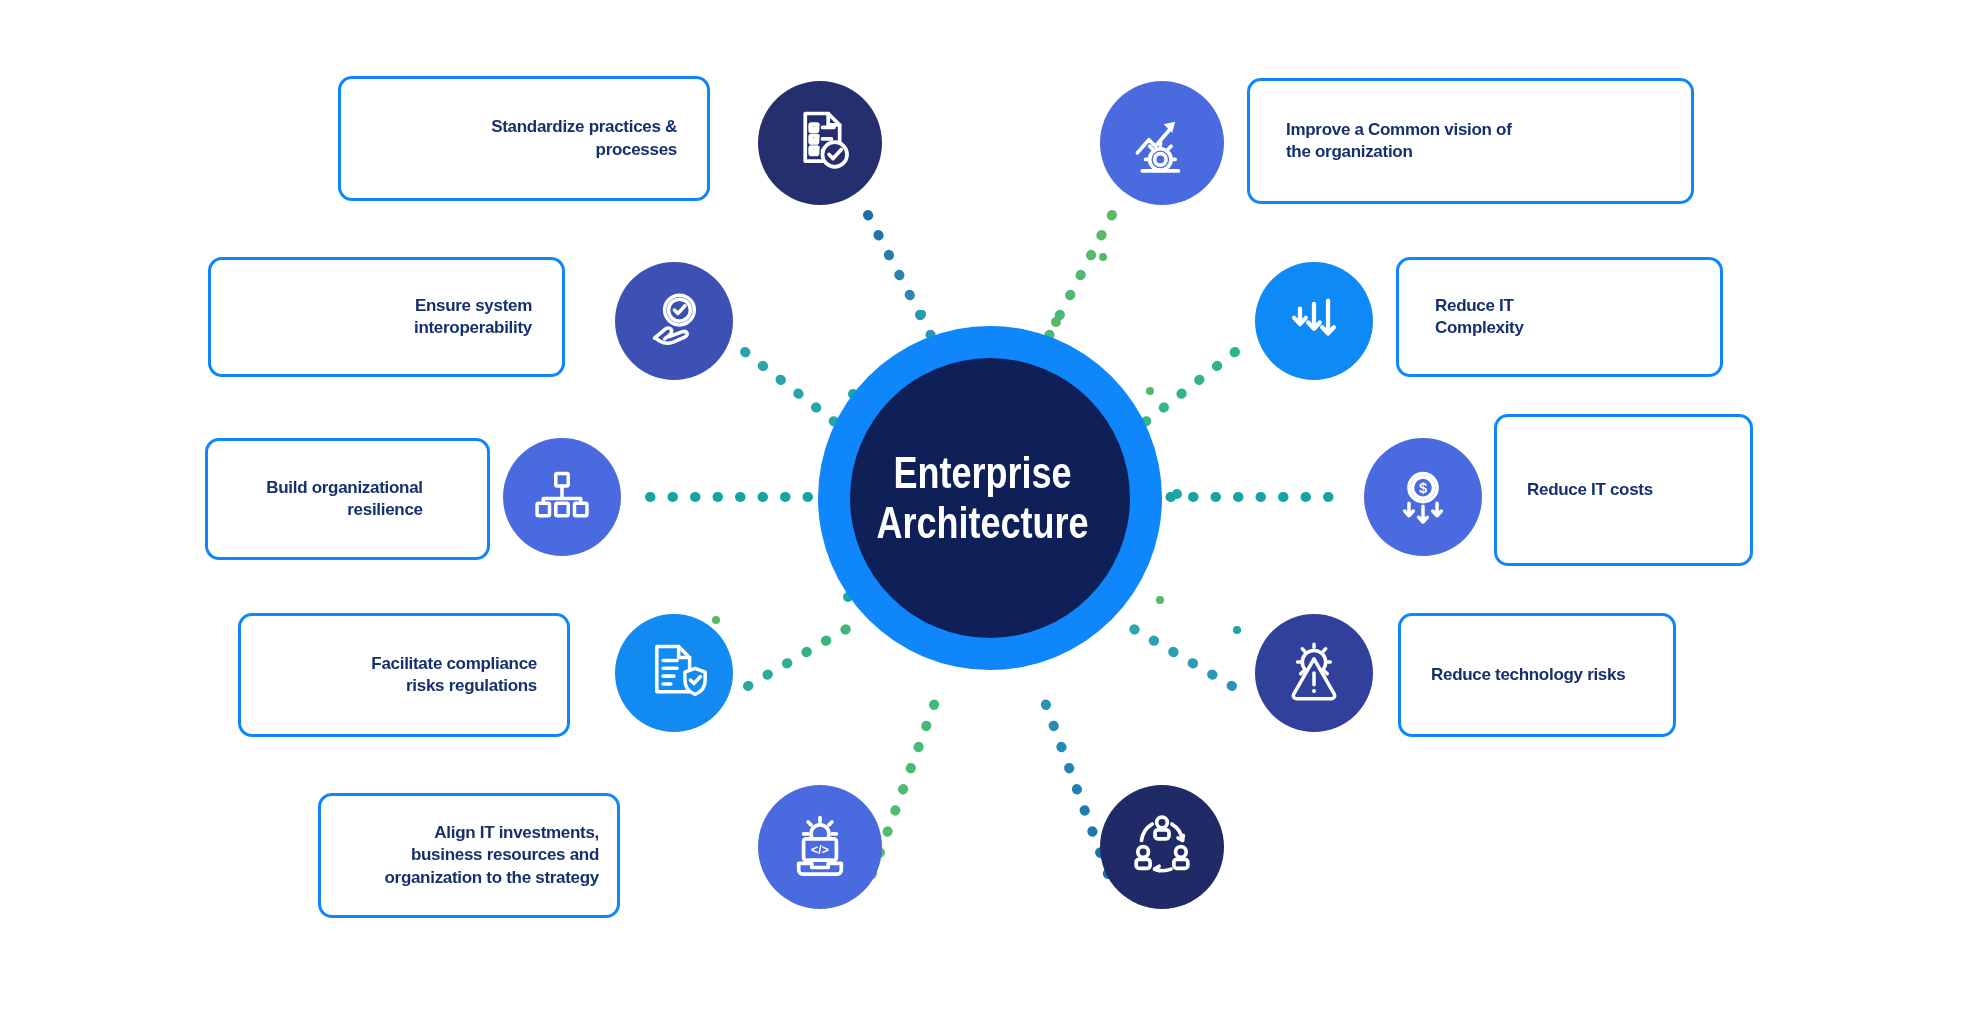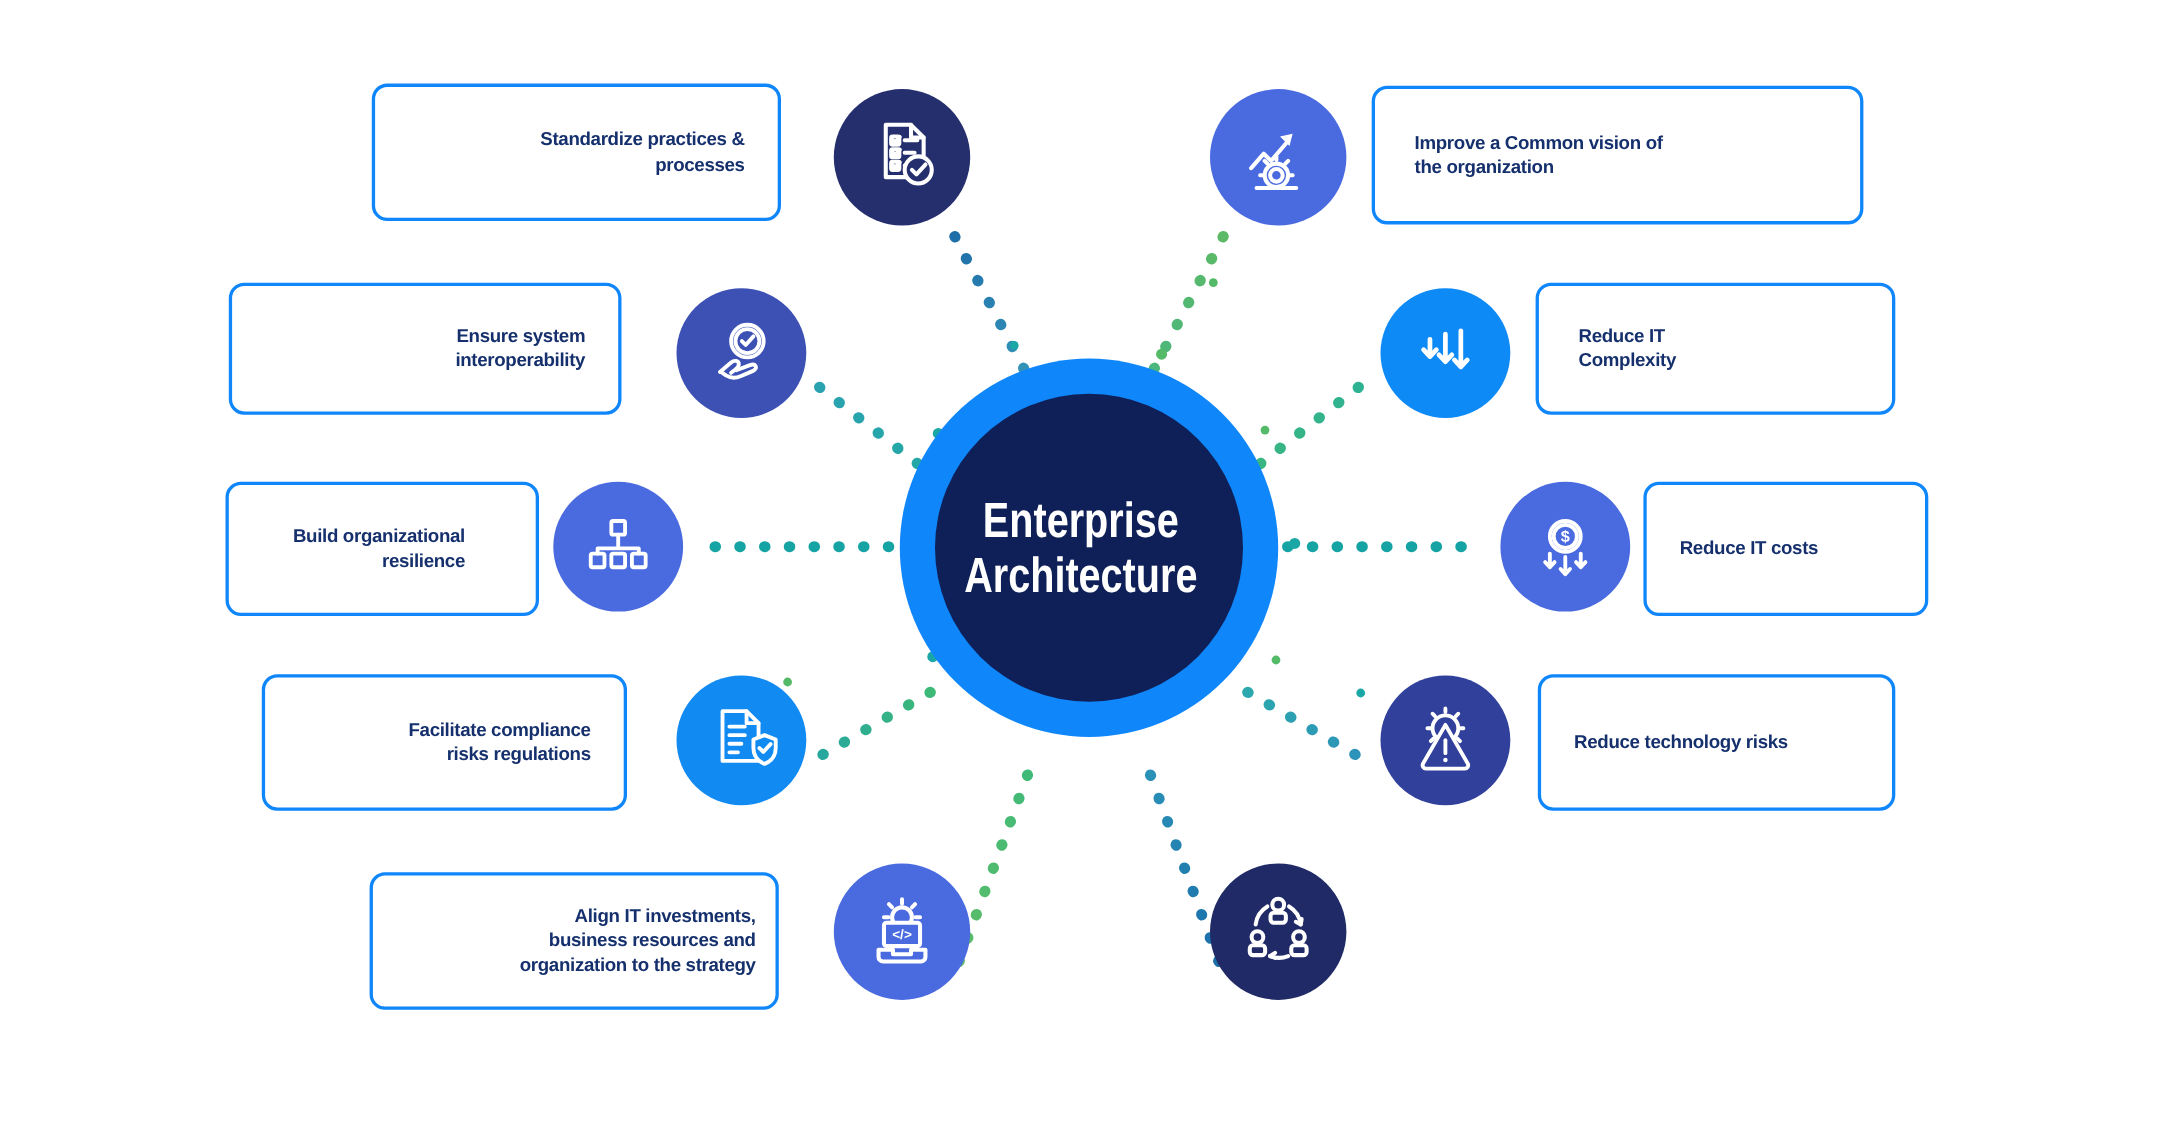--- a/index.html
+++ b/index.html
@@ -114,46 +114,46 @@
       <span class="ln">Build organizational</span>
         <span class="ln">resilience</span>
     </div>
   </div>
   <div class="box leftside" style="left:238px;top:613px;width:332px;height:124px;">
     <div class="box-text">
       <span class="ln">Facilitate compliance</span>
         <span class="ln">risks regulations</span>
     </div>
   </div>
-  <div class="box leftside" style="left:336px;top:793px;width:372px;height:125px;padding-right:18px;">
+  <div class="box leftside" style="left:318px;top:793px;width:302px;height:125px;padding-right:18px;">
     <div class="box-text">
       <span class="ln">Align IT investments,</span>
         <span class="ln">business resources and</span>
         <span class="ln">organization to the strategy</span>
     </div>
   </div>
 
   <div class="box rightside" style="left:1247px;top:78px;width:447px;height:126px;">
     <div class="box-text">
       <span class="ln">Improve a Common vision of</span>
         <span class="ln">the organization</span>
     </div>
   </div>
   <div class="box rightside" style="left:1396px;top:257px;width:327px;height:120px;">
     <div class="box-text">
       <span class="ln">Reduce IT</span>
         <span class="ln">Complexity</span>
     </div>
   </div>
-  <div class="box rightside" style="left:1494px;top:438px;width:259px;height:122px;padding-left:30px;">
+  <div class="box rightside" style="left:1494px;top:414px;width:259px;height:152px;padding-left:30px;">
     <div class="box-text">
       <span class="ln">Reduce IT costs</span>
     </div>
   </div>
-  <div class="box rightside" style="left:1398px;top:613px;width:325px;height:124px;padding-left:30px;">
+  <div class="box rightside" style="left:1398px;top:613px;width:278px;height:124px;padding-left:30px;">
     <div class="box-text">
       <span class="ln">Reduce technology risks</span>
     </div>
   </div>
 
   <div class="icon-circle" style="left:758px;top:81px;width:124px;height:124px;background:#252F6D;">
     <svg width="82" height="82" viewBox="0 0 100 100" fill="none" stroke="#fff" stroke-width="4.5" stroke-linecap="round" stroke-linejoin="round">
       <path d="M32 14 h28 l14 14 v44 h-42 z"></path>
         <path d="M60 14 v14 h14"></path>
       <rect x="38" y="27" width="9" height="9" rx="1.5"></rect>

